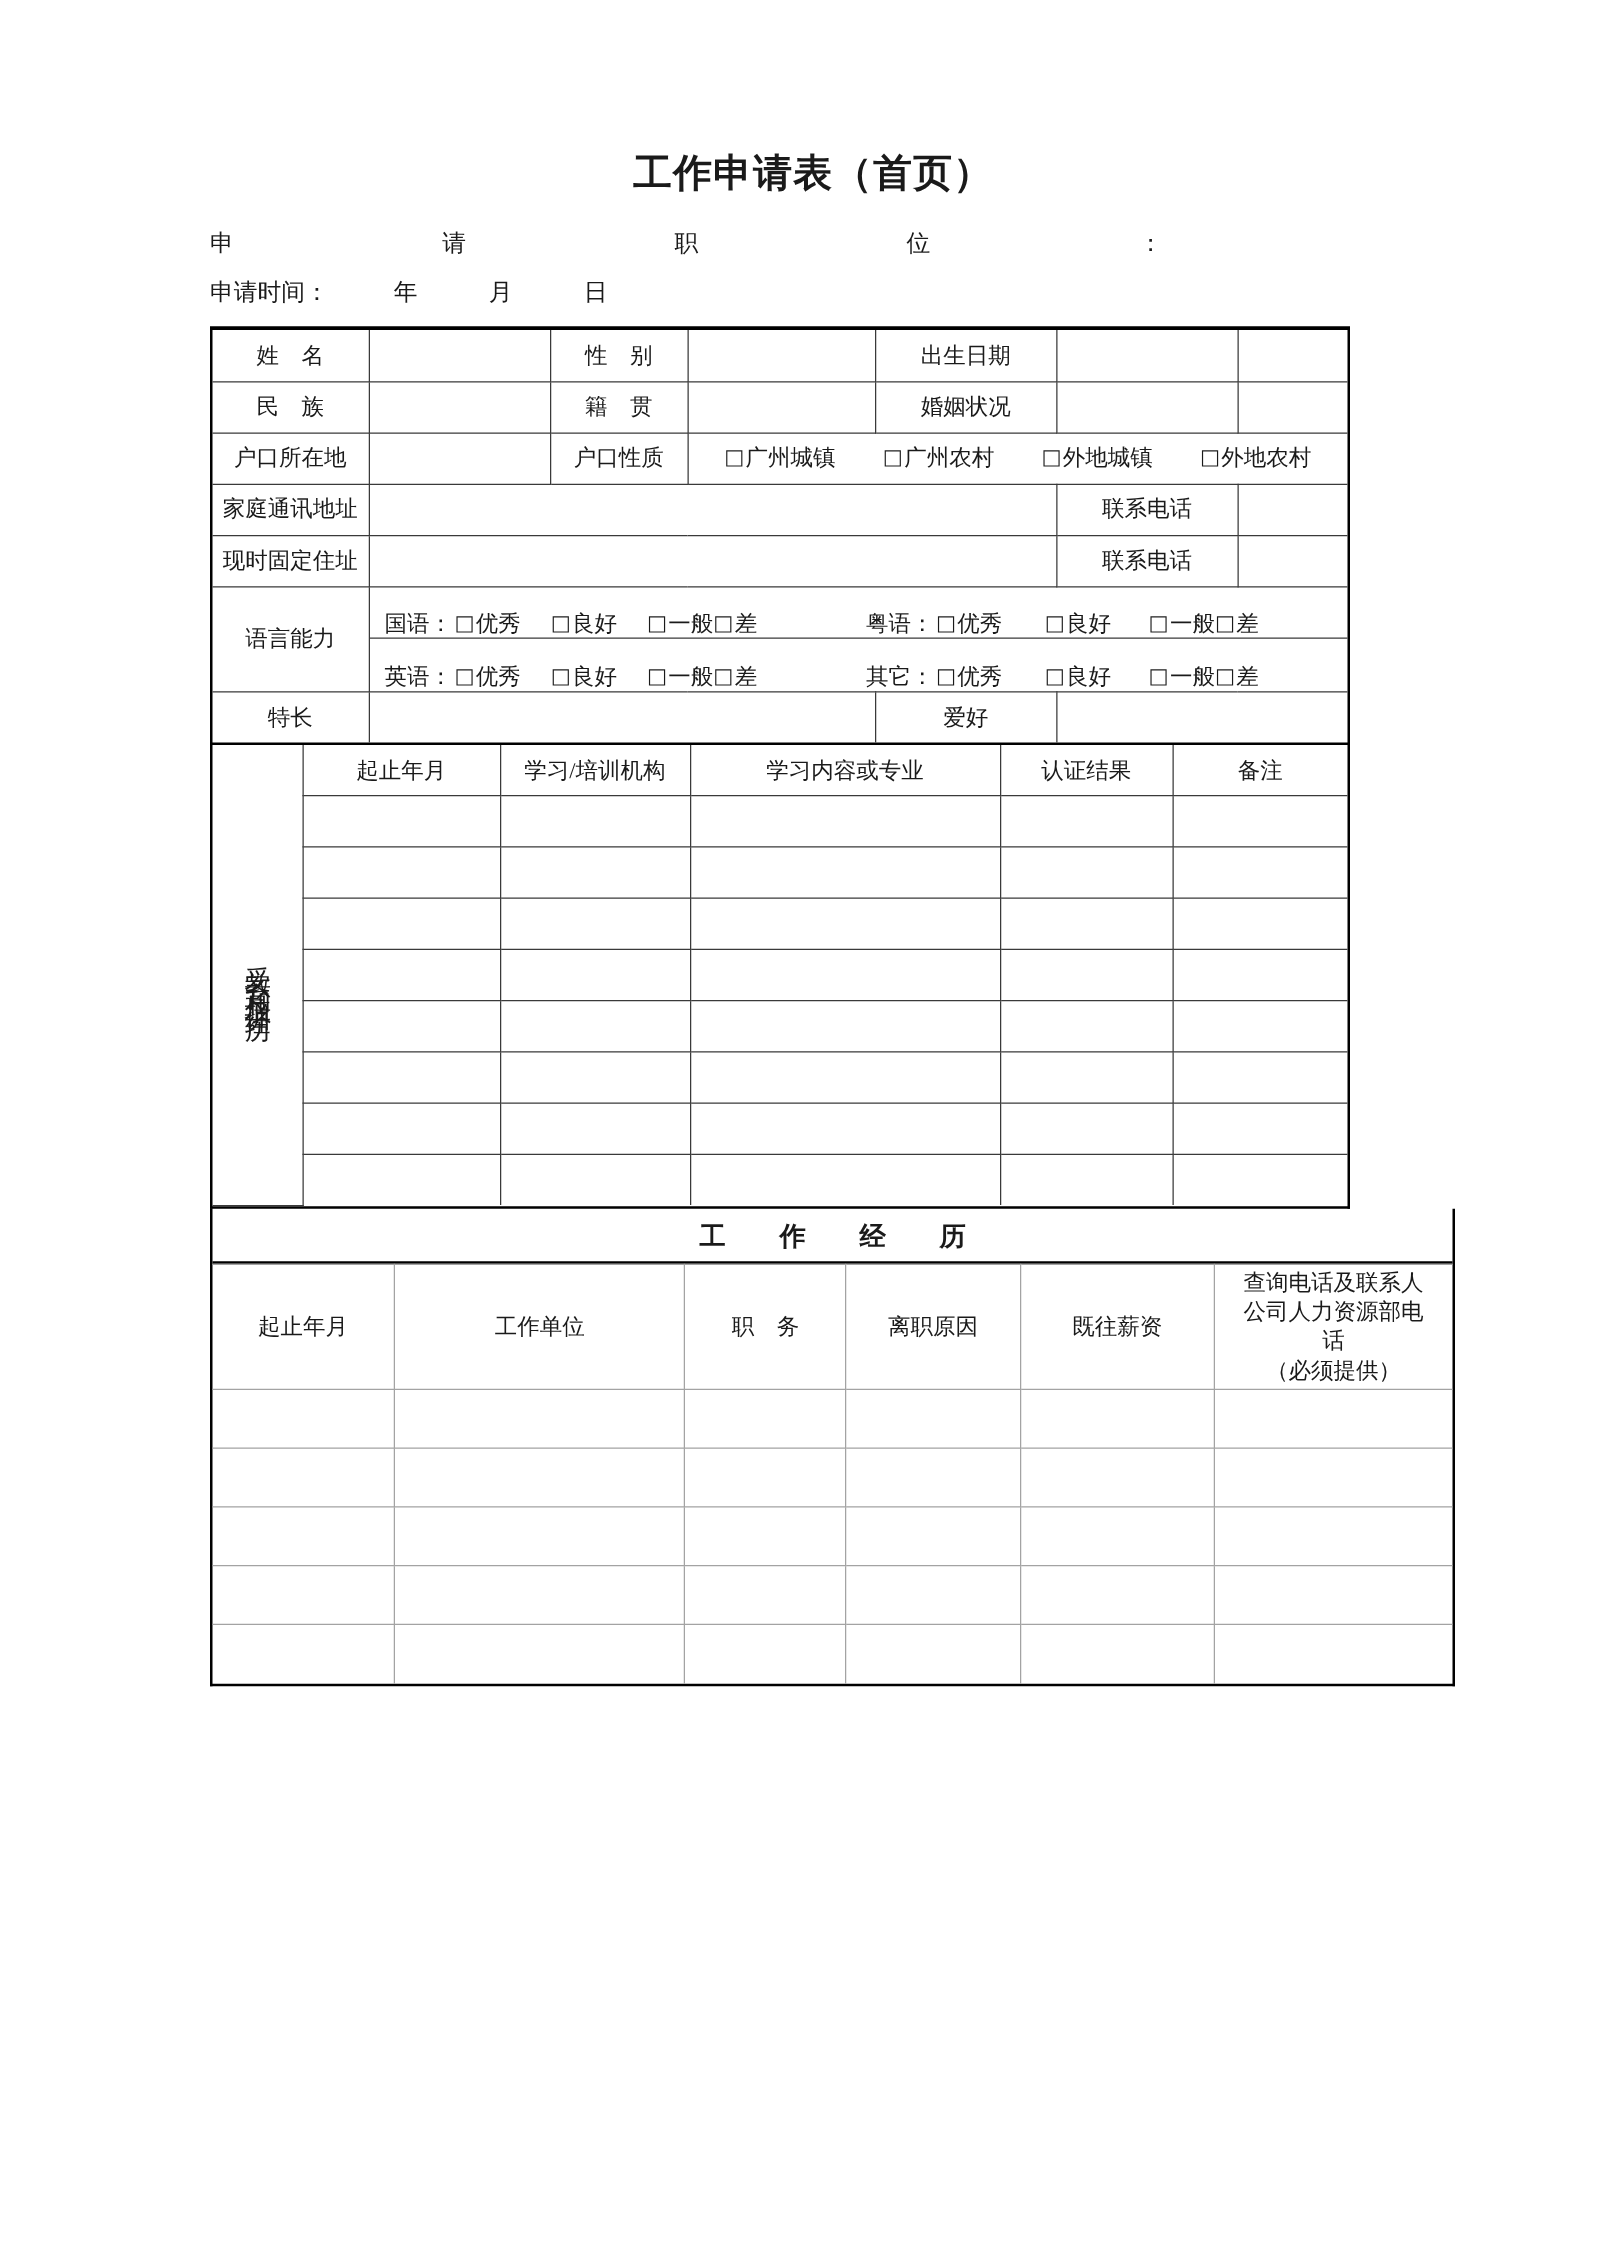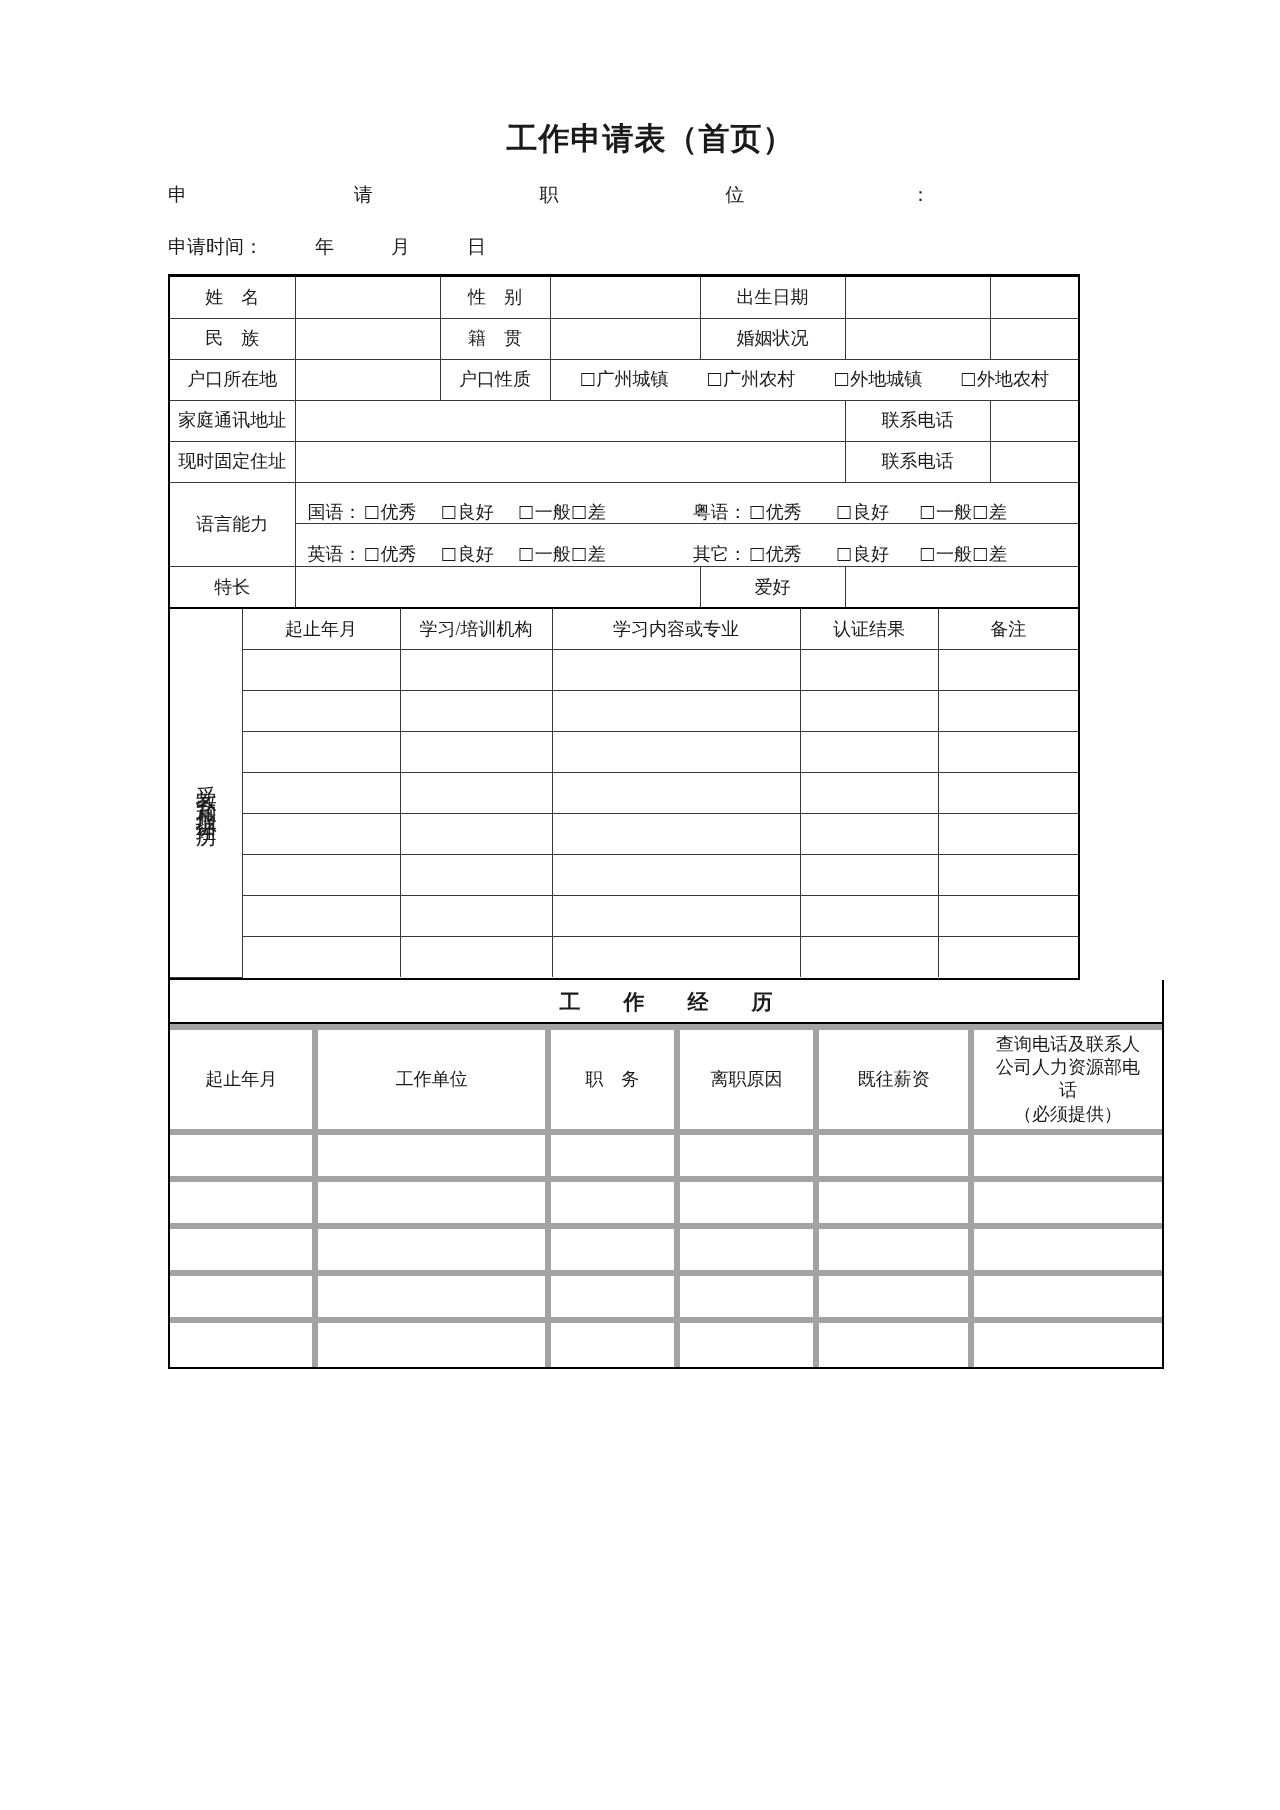--- a/index.html
+++ b/index.html
@@ -41,21 +41,21 @@
   }
   .hdr-row-1 {
     display: flex;
     justify-content: space-between;
     align-items: baseline;
     padding-right: 150px;
     font-size: 19px;
   }
   .hdr-row-1 .seg { white-space: pre; }
   .hdr-row-2 {
-    margin-top: 26px;
+    margin-top: 13px;
     font-size: 19px;
     display: flex;
     align-items: baseline;
   }
   .hdr-row-2 .lbl { white-space: pre; }
   .hdr-row-2 .ymd { margin-left: 52px; white-space: pre; letter-spacing: 0; }
 
   
   .tbl-wrap {
     margin: 14px 0 0 168px;
@@ -172,21 +172,21 @@
     height: 44px;
     line-height: 44px;
     border-bottom: 2px solid #000;
   }
   table.work {
     width: 100%;
     border-collapse: collapse;
     table-layout: fixed;
   }
   table.work td {
-    border: 6px solid #a3a3a3;
+    border: 1px solid #a3a3a3;
     font-size: 18px;
     text-align: center;
     vertical-align: middle;
     padding: 3px 2px;
     line-height: 1.3;
   }
   table.work td.hdr { height: 84px; }
   table.work tr.wrow td { height: 47px; }
   .multi { font-size: 17px; line-height: 1.22; }
   table.work tr td:first-child,

